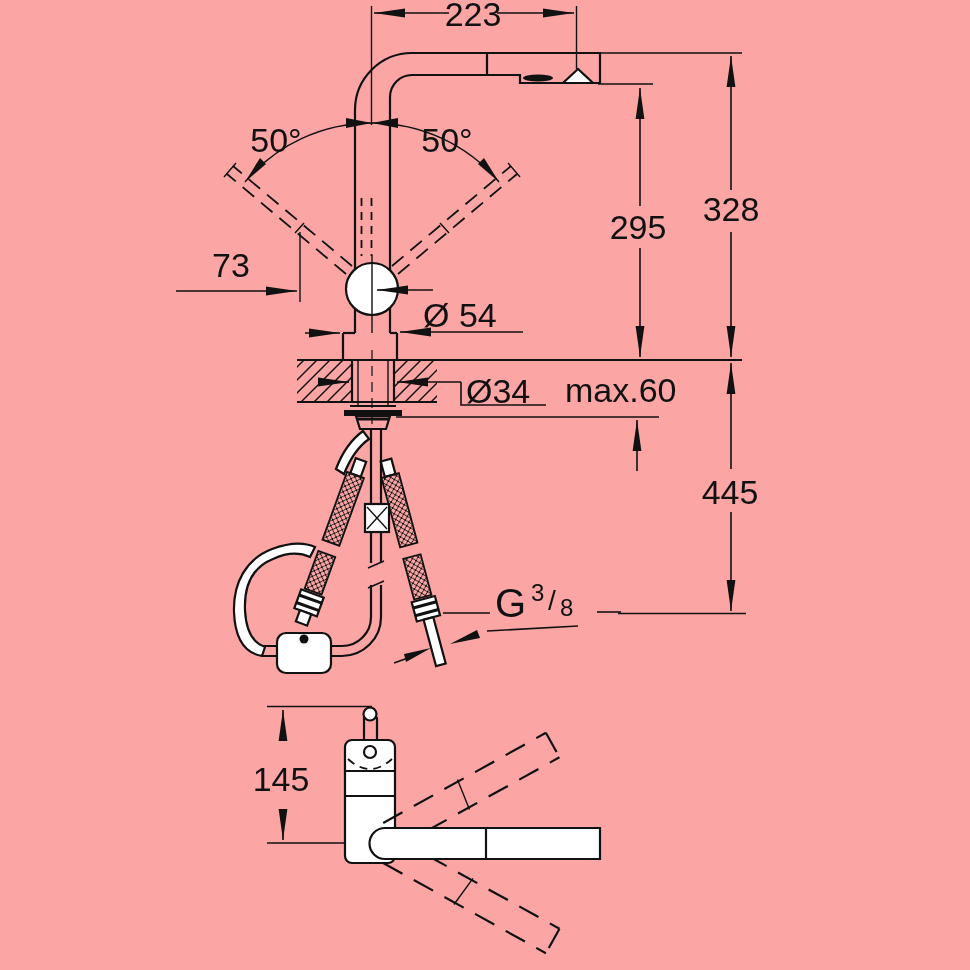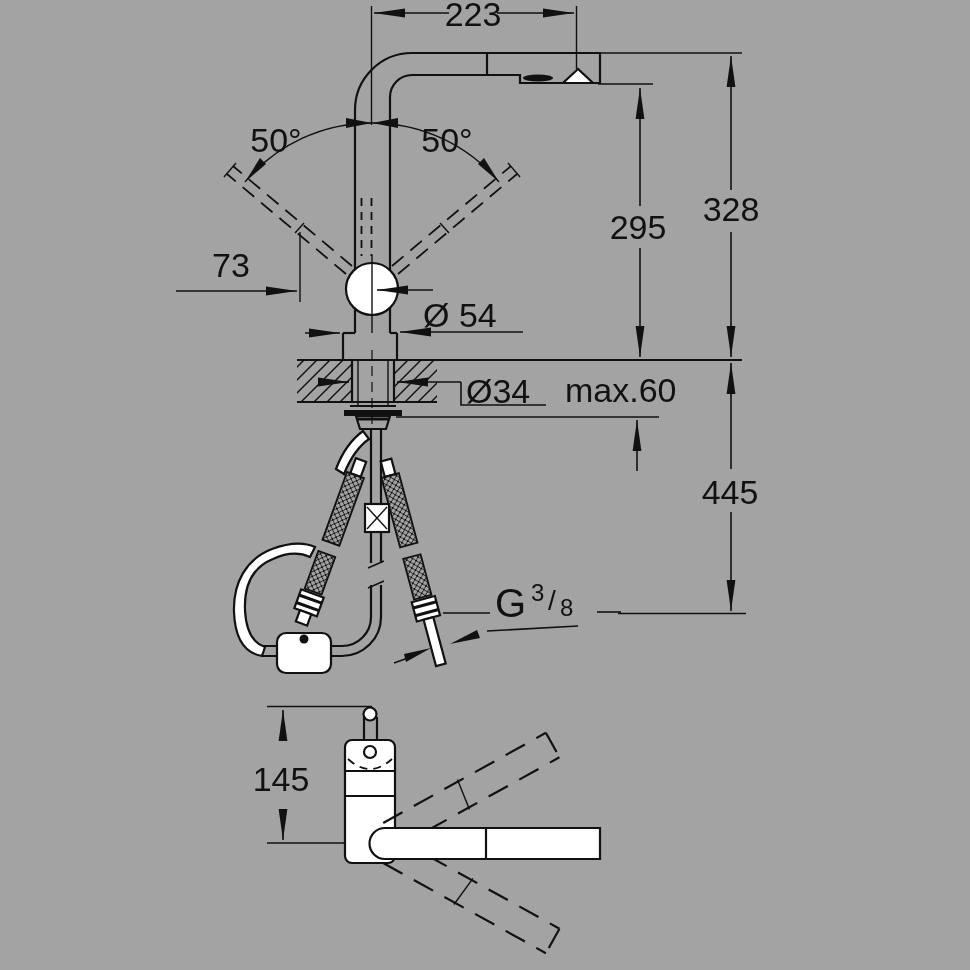--- a/index.html
+++ b/index.html
@@ -1,16 +1,16 @@
 <!DOCTYPE html>
 <html><head>
 <meta charset="utf-8">
 <style>
   html,body{margin:0;padding:0;background:#ffffff;}
-  .stage{width:970px;height:970px;background:#a3a3a3;position:relative;font-family:"Liberation Sans",sans-serif;}
+  .stage{width:970px;height:970px;background:#fca5a5;position:relative;font-family:"Liberation Sans",sans-serif;}
   svg{display:block;}
   .obj{stroke:#111;stroke-width:2.2;fill:none;stroke-linecap:butt;}
   .objw{stroke:#111;stroke-width:2.2;fill:#fff;}
   .thin{stroke:#111;stroke-width:1.4;fill:none;}
   .dim{stroke:#111;stroke-width:1.6;fill:none;}
   .hatch{stroke:#111;stroke-width:1.4;}
   .dashlev{stroke:#111;stroke-width:1.8;fill:none;stroke-dasharray:15 9;}
   .dasharm{stroke:#111;stroke-width:2.2;fill:none;stroke-dasharray:22 13;}
   .dashc{stroke:#111;stroke-width:1.2;fill:none;stroke-dasharray:10 6;}
   .dasha{stroke:#111;stroke-width:1.8;fill:none;stroke-dasharray:8 6;}

